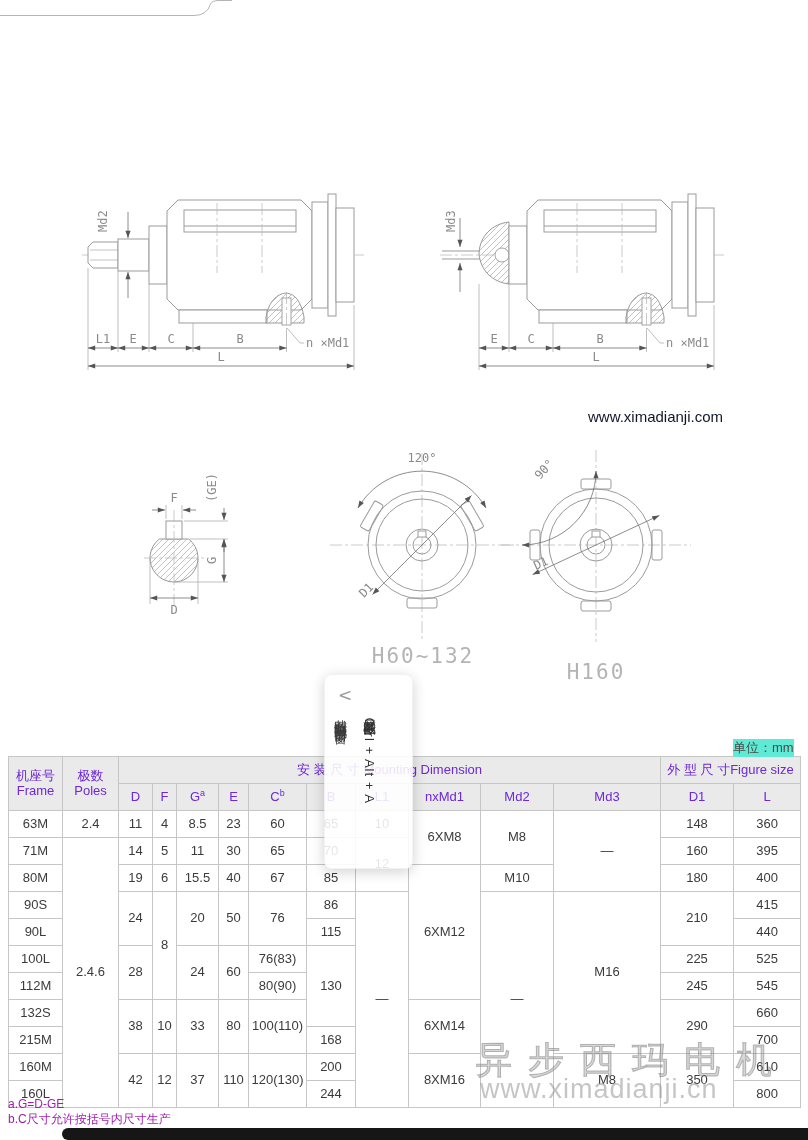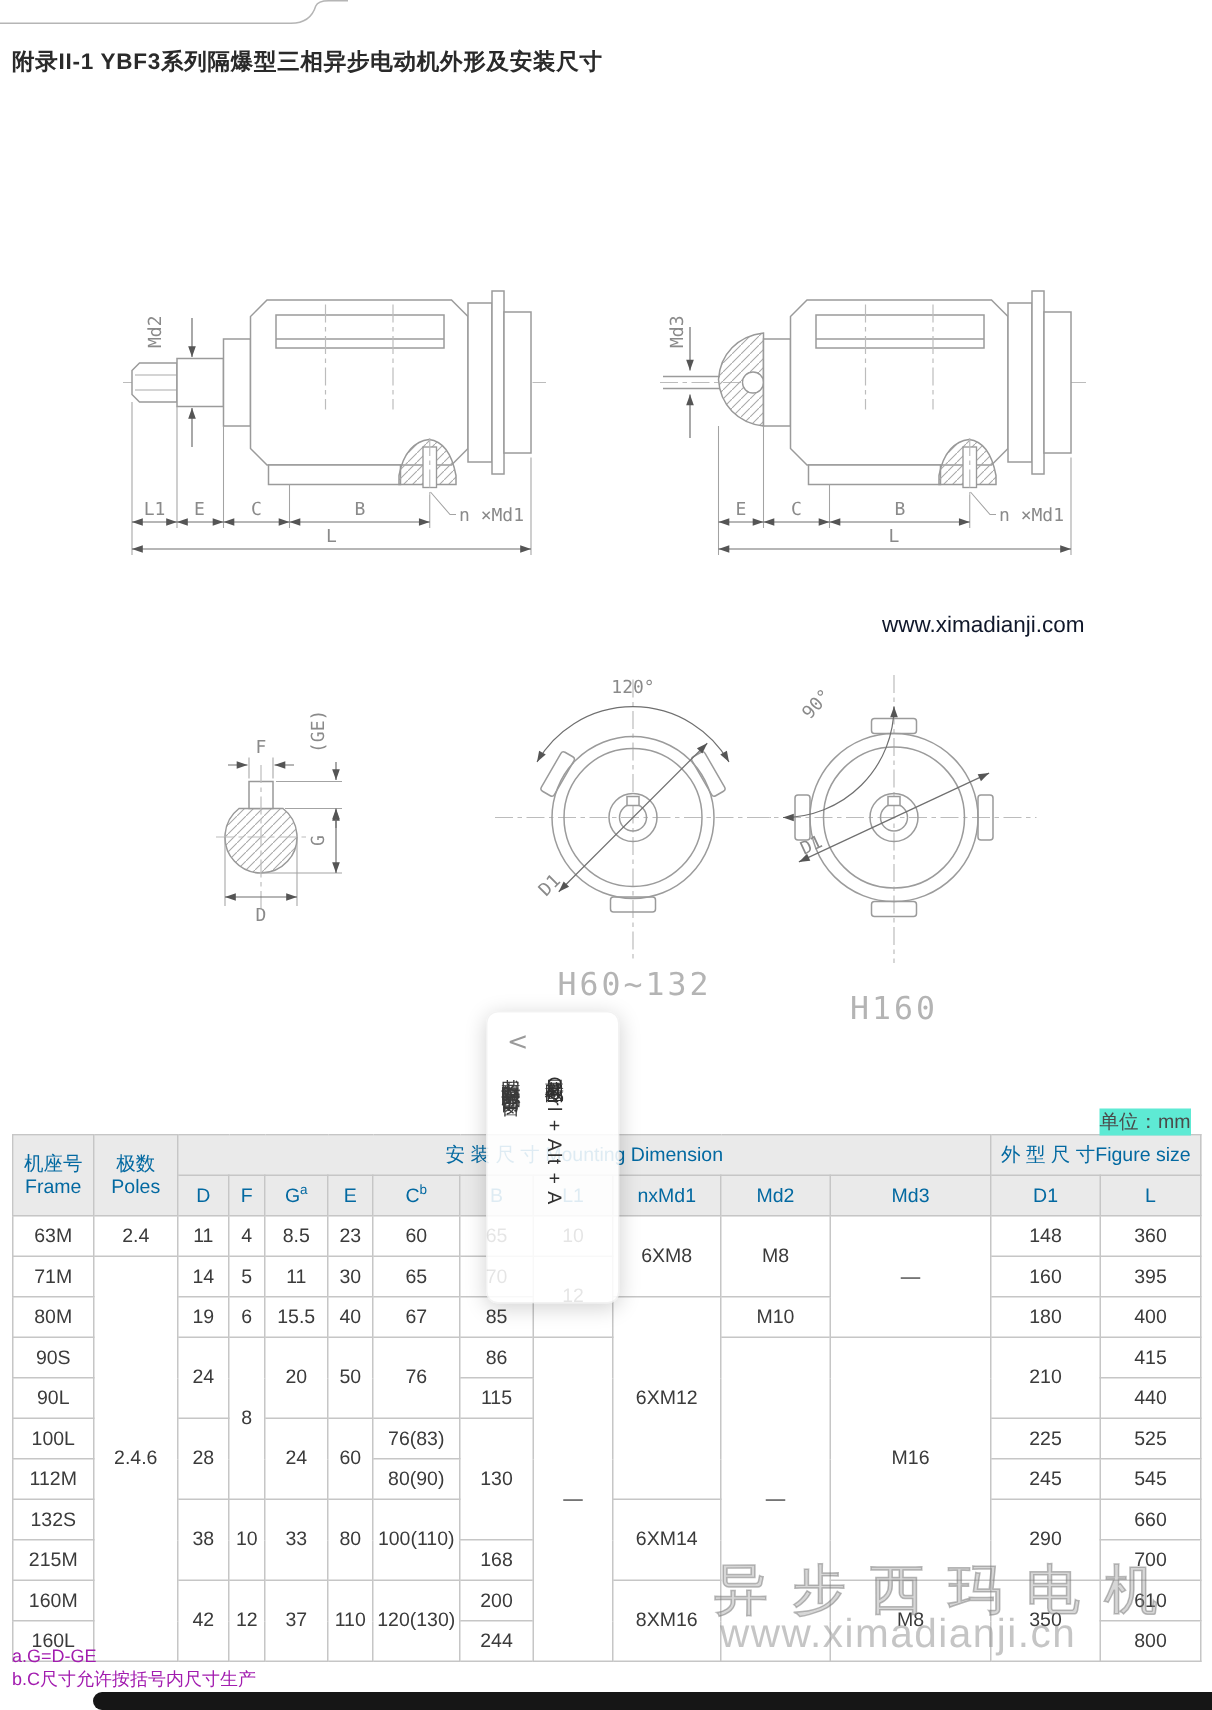--- a/index.html
+++ b/index.html
@@ -19,21 +19,21 @@
   .hatchfill{fill:url(#hatch);stroke:#999;stroke-width:1;}
   .caption{font-family:"DejaVu Sans Mono",monospace;font-size:21px;color:#b4b4b4;letter-spacing:2px;text-align:center;z-index:6;}
   
   #note{left:8px;top:740px;width:790px;font-size:13px;color:#4a4a4a;z-index:1;}
   #unit{left:733px;top:739px;font-size:13px;color:#4a4a4a;z-index:2;background:#5eead4;}
   .footnote{left:8px;font-size:12px;color:#a21caf;z-index:1;}
   
   #dimtable{position:absolute;left:8px;top:756px;width:792px;border-collapse:collapse;table-layout:fixed;z-index:1;}
   #dimtable th,#dimtable td{border:1px solid #c6c6c6;text-align:center;vertical-align:middle;
       font-size:13px;color:#3b3b3b;padding:0;font-weight:normal;background:#fff;height:26px;line-height:1.15;}
-  #dimtable thead th{background:#eaeaea;color:#0369a1;}
+  #dimtable thead th{background:#eaeaea;color:#6d28d9;}
   #dimtable thead tr:first-child{height:27px;}
   #dimtable sup{font-size:9px;}
   
   #wm-top{left:588px;top:408px;font-size:15px;color:#0f172a;z-index:2;}
   #wm-brand{left:476px;top:1036px;font-size:36px;letter-spacing:16px;z-index:3;
       color:rgba(140,140,140,.35);-webkit-text-stroke:1px rgba(120,120,120,.5);white-space:nowrap;font-family:"Liberation Serif","DejaVu Serif",serif;}
   #wm-site{left:480px;top:1074px;font-size:27px;letter-spacing:1px;color:rgba(150,150,150,.55);z-index:3;white-space:nowrap;}
   
   #popup{left:324px;top:674px;width:87px;height:193px;background:rgba(255,255,255,.87);
       border:1px solid rgba(0,0,0,.05);border-radius:8px;box-shadow:0 3px 14px rgba(0,0,0,.18);z-index:5;}
@@ -57,21 +57,20 @@
       <marker id="ar" viewBox="0 0 10 8" markerWidth="11" markerHeight="8" refX="9.5" refY="4" orient="auto-start-reverse">
         <path d="M0.5,0.8 L9.5,4 L0.5,7.2 Z" fill="#555"></path>
       </marker>
     </defs>
   </svg>
 
   <svg class="abs" style="left:0;top:0" width="232" height="20">
     <path d="M0,15.5 H194 Q207,15.5 210.5,4 Q212,0.5 219,0.5 H232" stroke="#b5b5b5" stroke-width="1" fill="none"></path>
   </svg>
 
-  <div id="title" class="abs">附录II-1 YBF3系列隔爆型三相异步电动机外形及安装尺寸</div>
 
   <svg class="abs" style="left:80px;top:170px" width="300" height="225">
     <line class="cl" x1="2" y1="85" x2="284" y2="85"></line>
     <path class="outw" d="M8,77 L13,72 H38 V98 H13 L8,93 Z"></path>
     <line class="thin" x1="10" y1="80" x2="38" y2="80"></line>
     <line class="thin" x1="10" y1="90" x2="38" y2="90"></line>
     <rect class="outw" x="38" y="69" width="31" height="32"></rect>
     <rect class="outw" x="69" y="56" width="18" height="58"></rect>
     <path class="outw" d="M98,30 H221 L232,41 V129 L221,140 H98 L87,129 V41 Z"></path>
     <rect class="outn" x="104" y="40" width="112" height="22"></rect>

